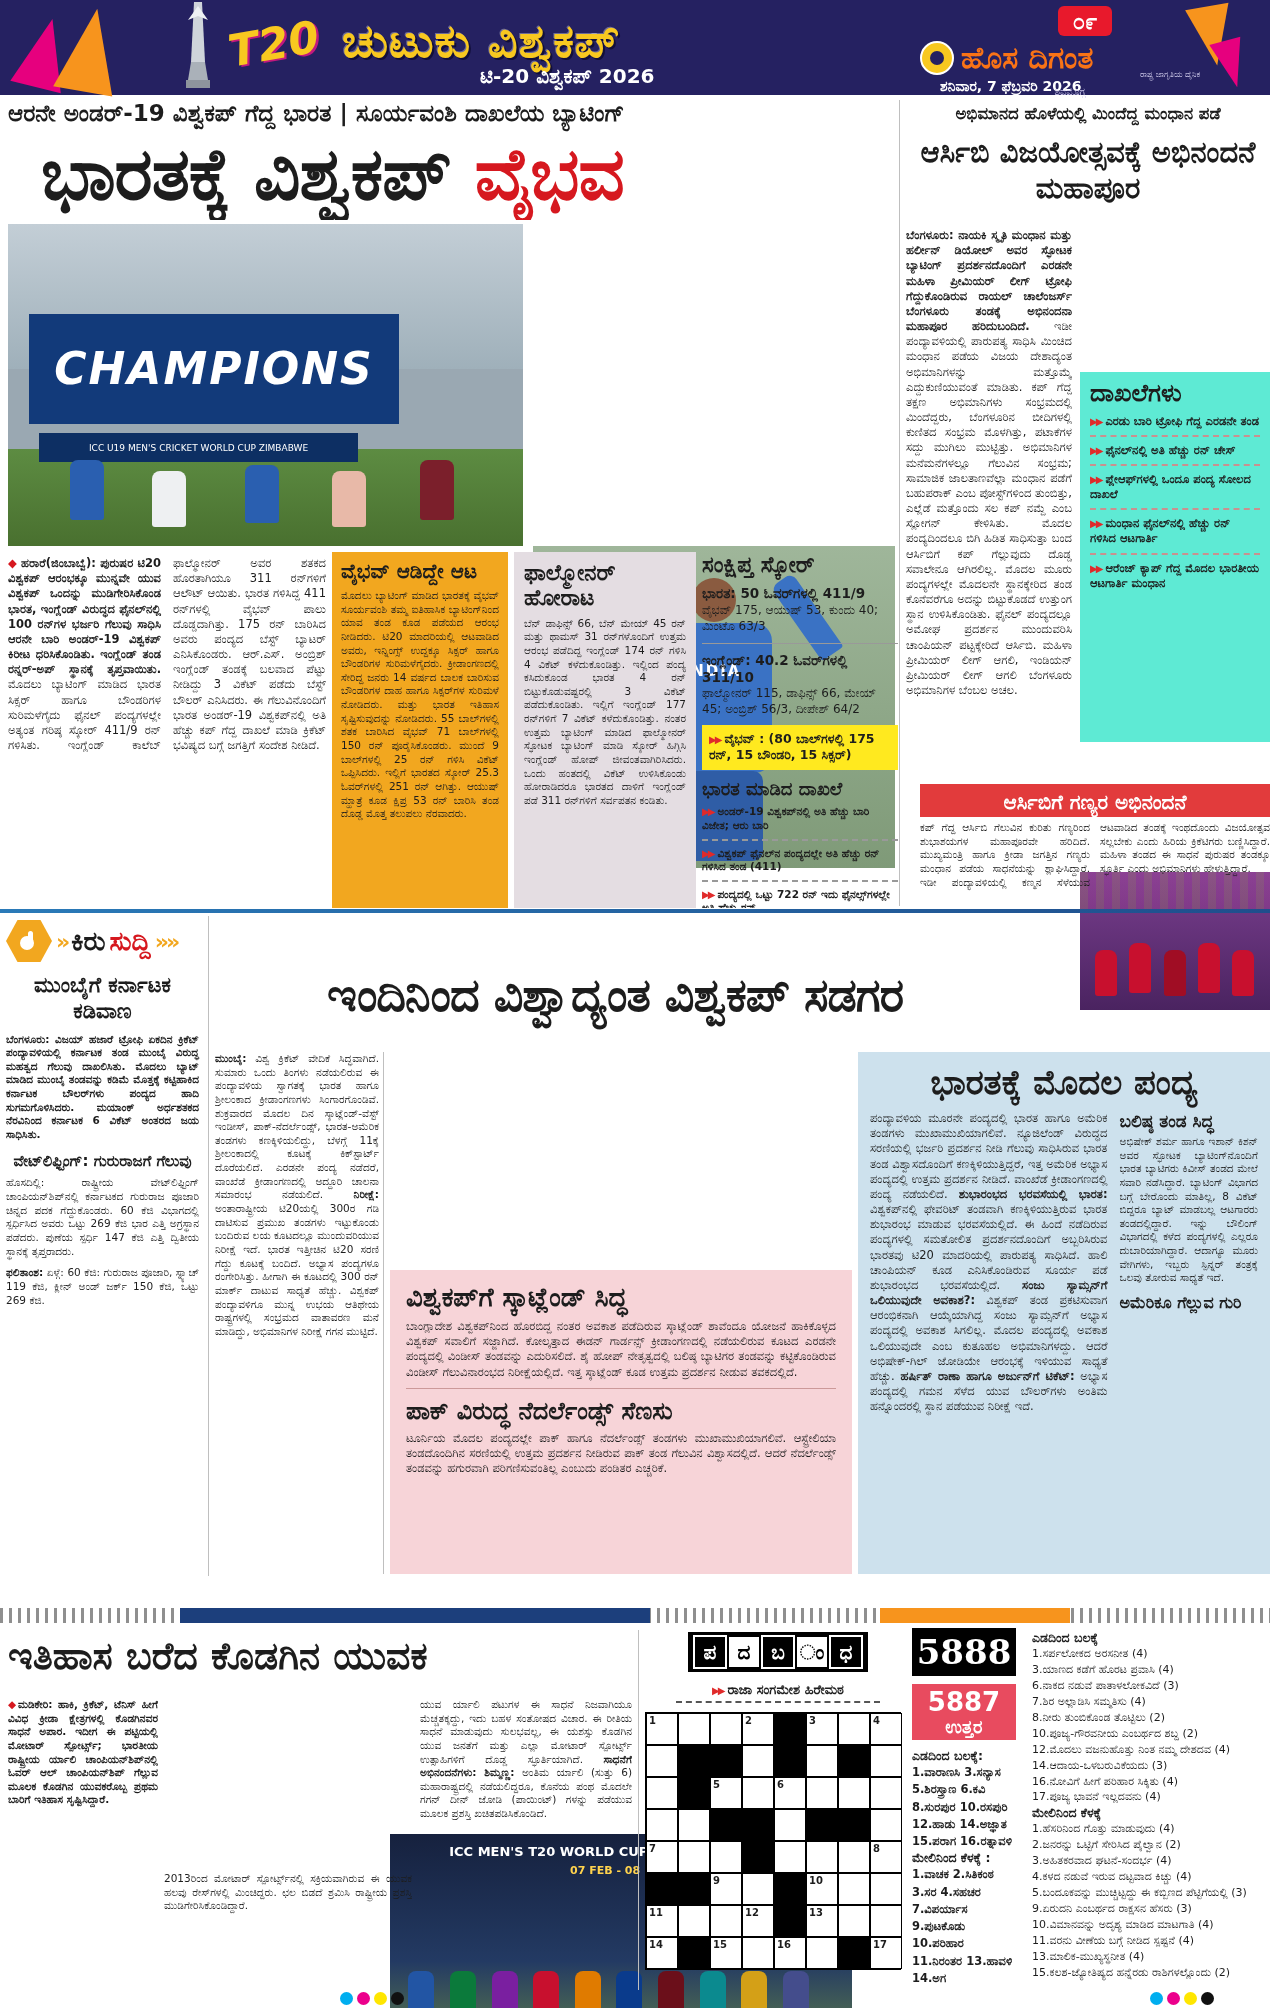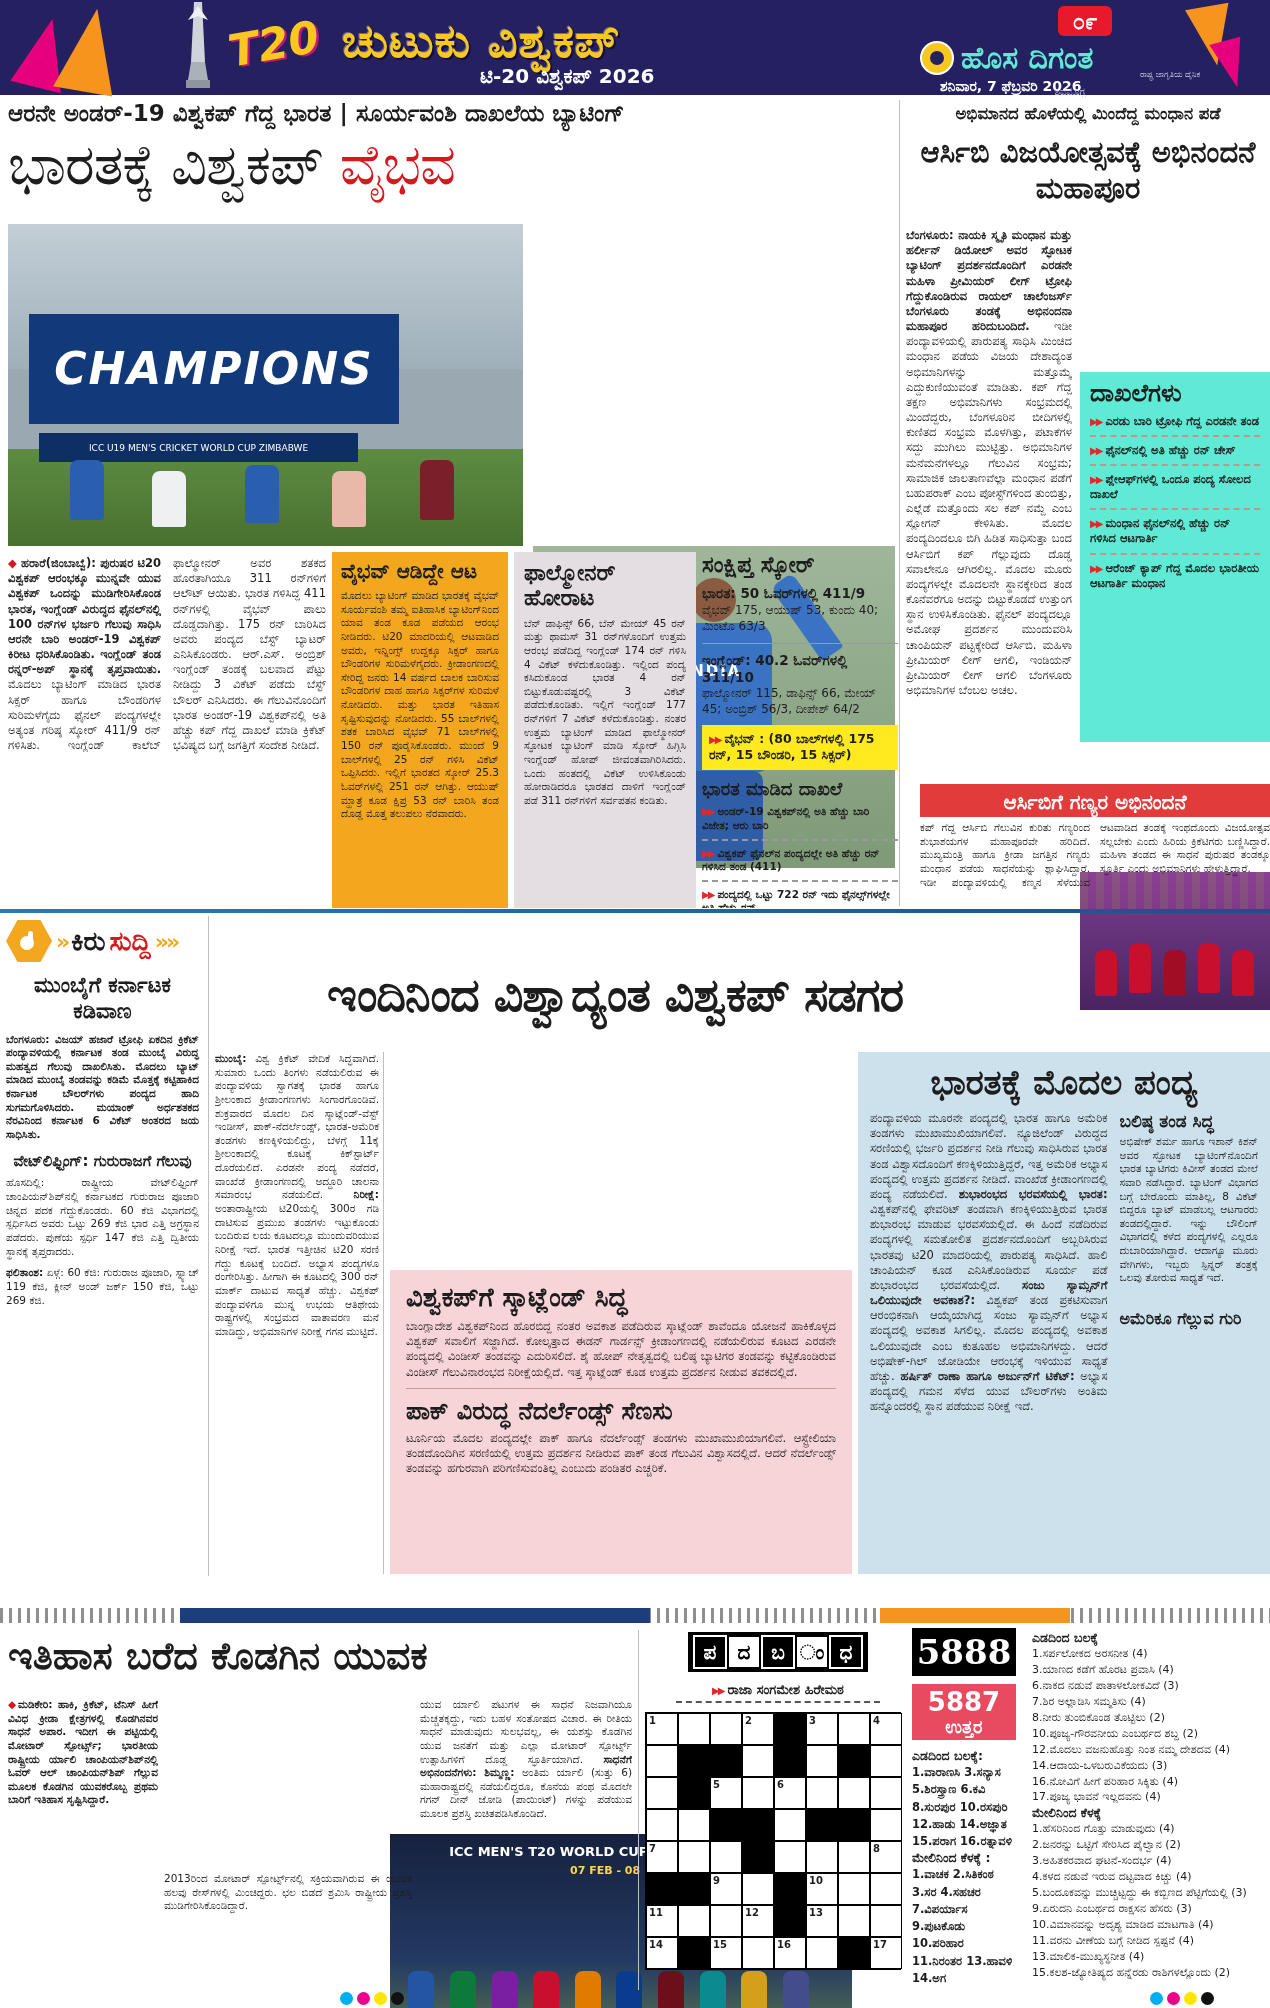--- a/index.html
+++ b/index.html
@@ -17,31 +17,31 @@
   
   .masthead{background:#252161;}
   .zig{position:absolute;}
   .mh-title{color:#f8c820;font-weight:bold;font-size:46px;letter-spacing:1px;
             text-shadow:2px 2px 0 #120f3a, -1px -1px 0 #ffffff55;}
   .mh-sub{color:#fff;font-weight:bold;font-size:20px;}
   .t20logo{color:#f8c820;font-weight:bold;font-size:44px;font-style:italic;transform:rotate(-10deg);
            text-shadow:2px 2px 0 #c2187e;}
   .pagebadge{background:#e8192c;color:#fff;font-weight:bold;font-size:22px;border-radius:6px;
              display:flex;align-items:center;justify-content:center;}
-  .papername{color:#5eead4;font-weight:bold;font-size:30px;}
+  .papername{color:#f97316;font-weight:bold;font-size:30px;}
   .tagline{color:#d8d4f2;font-size:8px;text-align:right;}
   .dateline{color:#fff;font-weight:bold;font-size:14px;}
   .edition{color:#cfcaee;font-size:10px;}
   .logo-circle{width:30px;height:30px;border-radius:50%;background:#f8c820;border:2px solid #fff;
                display:inline-flex;align-items:center;justify-content:center;}
   .logo-circle i{display:block;width:14px;height:14px;border-radius:50%;background:#252161;}
 
   
   .kicker{font-weight:bold;font-size:23px;}
-  .headline-xl{font-weight:normal;font-size:56px;letter-spacing:-1px;}
+  .headline-xl{font-weight:bold;font-size:72px;letter-spacing:-1px;margin-left:33px;}
   .headline-l{font-weight:bold;font-size:29px;line-height:1.25;}
   .headline-band{font-weight:bold;font-size:46px;letter-spacing:-1px;}
   .headline-m{font-weight:bold;font-size:38px;}
 
   
   .photo{background:#9aa8b2;position:relative;overflow:hidden;}
   .ph-grass{position:absolute;left:0;right:0;bottom:0;height:30%;background:linear-gradient(#5d8c42,#49702f);}
   .ph-sky{position:absolute;left:0;right:0;top:0;height:45%;background:linear-gradient(#c3ced6,#9fb0ba);}
   .ph-board{position:absolute;background:#123a7a;color:#fff;font-weight:bold;display:flex;align-items:center;justify-content:center;}
   .ph-strip{position:absolute;background:#0d2f63;color:#fff;display:flex;align-items:center;justify-content:center;}
@@ -293,21 +293,21 @@
         <span class="bold">ಶುಭಾರಂಭದ ಭರವಸೆಯಲ್ಲಿ ಭಾರತ:</span>
         <span>ವಿಶ್ವಕಪ್‌ನಲ್ಲಿ ಫೇವರಿಟ್ ತಂಡವಾಗಿ ಕಣಕ್ಕಿಳಿಯುತ್ತಿರುವ ಭಾರತ ಶುಭಾರಂಭ ಮಾಡುವ ಭರವಸೆಯಲ್ಲಿದೆ. ಈ ಹಿಂದೆ ನಡೆದಿರುವ ಪಂದ್ಯಗಳಲ್ಲಿ ಸಮತೋಲಿತ ಪ್ರದರ್ಶನದೊಂದಿಗೆ ಅಬ್ಬರಿಸಿರುವ ಭಾರತವು ಟಿ20 ಮಾದರಿಯಲ್ಲಿ ಪಾರುಪತ್ಯ ಸಾಧಿಸಿದೆ. ಹಾಲಿ ಚಾಂಪಿಯನ್ ಕೂಡ ಎನಿಸಿಕೊಂಡಿರುವ ಸೂರ್ಯ ಪಡೆ ಶುಭಾರಂಭದ ಭರವಸೆಯಲ್ಲಿದೆ.</span>
         <span class="bold">ಸಂಜು ಸ್ಯಾಮ್ಸನ್‌ಗೆ ಒಲಿಯುವುದೇ ಅವಕಾಶ?:</span>
         <span>ವಿಶ್ವಕಪ್ ತಂಡ ಪ್ರಕಟಿಸುವಾಗ ಆರಂಭಿಕನಾಗಿ ಆಯ್ಕೆಯಾಗಿದ್ದ ಸಂಜು ಸ್ಯಾಮ್ಸನ್‌ಗೆ ಅಭ್ಯಾಸ ಪಂದ್ಯದಲ್ಲಿ ಅವಕಾಶ ಸಿಗಲಿಲ್ಲ. ಮೊದಲ ಪಂದ್ಯದಲ್ಲಿ ಅವಕಾಶ ಒಲಿಯುವುದೇ ಎಂಬ ಕುತೂಹಲ ಅಭಿಮಾನಿಗಳದ್ದು. ಆದರೆ ಅಭಿಷೇಕ್-ಗಿಲ್ ಜೋಡಿಯೇ ಆರಂಭಕ್ಕೆ ಇಳಿಯುವ ಸಾಧ್ಯತೆ ಹೆಚ್ಚು.</span>
         <span class="bold">ಹರ್ಷಿತ್ ರಾಣಾ ಹಾಗೂ ಅರ್ಜುನ್‌ಗೆ ಟಿಕೆಟ್:</span>
         <span>ಅಭ್ಯಾಸ ಪಂದ್ಯದಲ್ಲಿ ಗಮನ ಸೆಳೆದ ಯುವ ಬೌಲರ್‌ಗಳು ಅಂತಿಮ ಹನ್ನೊಂದರಲ್ಲಿ ಸ್ಥಾನ ಪಡೆಯುವ ನಿರೀಕ್ಷೆ ಇದೆ.</span>
       </div>
       <div style="width:140px;">
         <div class="bold" style="font-size:17px;">ಬಲಿಷ್ಠ ತಂಡ ಸಿದ್ಧ</div>
         <div class="tiny jt" style="margin-top:4px;">ಅಭಿಷೇಕ್ ಶರ್ಮ ಹಾಗೂ ಇಶಾನ್ ಕಿಶನ್ ಅವರ ಸ್ಫೋಟಕ ಬ್ಯಾಟಿಂಗ್‌ನೊಂದಿಗೆ ಭಾರತ ಬ್ಯಾಟಿಗರು ಕಿವೀಸ್ ತಂಡದ ಮೇಲೆ ಸವಾರಿ ನಡೆಸಿದ್ದಾರೆ. ಬ್ಯಾಟಿಂಗ್ ವಿಭಾಗದ ಬಗ್ಗೆ ಬೇರೊಂದು ಮಾತಿಲ್ಲ, 8 ವಿಕೆಟ್ ಬಿದ್ದರೂ ಬ್ಯಾಟ್ ಮಾಡಬಲ್ಲ ಆಟಗಾರರು ತಂಡದಲ್ಲಿದ್ದಾರೆ. ಇನ್ನು ಬೌಲಿಂಗ್ ವಿಭಾಗದಲ್ಲಿ ಕಳೆದ ಪಂದ್ಯಗಳಲ್ಲಿ ಎಲ್ಲರೂ ದುಬಾರಿಯಾಗಿದ್ದಾರೆ. ಆದಾಗ್ಯೂ ಮೂರು ವೇಗಿಗಳು, ಇಬ್ಬರು ಸ್ಪಿನ್ನರ್ ತಂತ್ರಕ್ಕೆ ಒಲವು ತೋರುವ ಸಾಧ್ಯತೆ ಇದೆ.</div>
-        <div class="bold" style="font-size:16px;margin-top:24px;">ಅಮೆರಿಕೂ ಗೆಲ್ಲುವ ಗುರಿ</div>
+        <div class="bold" style="font-size:16px;margin-top:8px;">ಅಮೆರಿಕೂ ಗೆಲ್ಲುವ ಗುರಿ</div>
       </div>
     </div>
   </div>
 
   <div class="abs hatch" style="left:0;top:1608px;width:1270px;height:15px;"></div>
   <div class="abs" style="left:180px;top:1608px;width:470px;height:15px;background:#1c3f7c;"></div>
   <div class="abs" style="left:880px;top:1608px;width:190px;height:15px;background:#f7941d;"></div>
 
   <div class="abs headline-m ovh" style="left:8px;top:1634px;width:474px;height:56px;">ಇತಿಹಾಸ ಬರೆದ ಕೊಡಗಿನ ಯುವಕ</div>
   <div class="abs tiny jt ovh" style="left:8px;top:1698px;width:150px;height:290px;">

